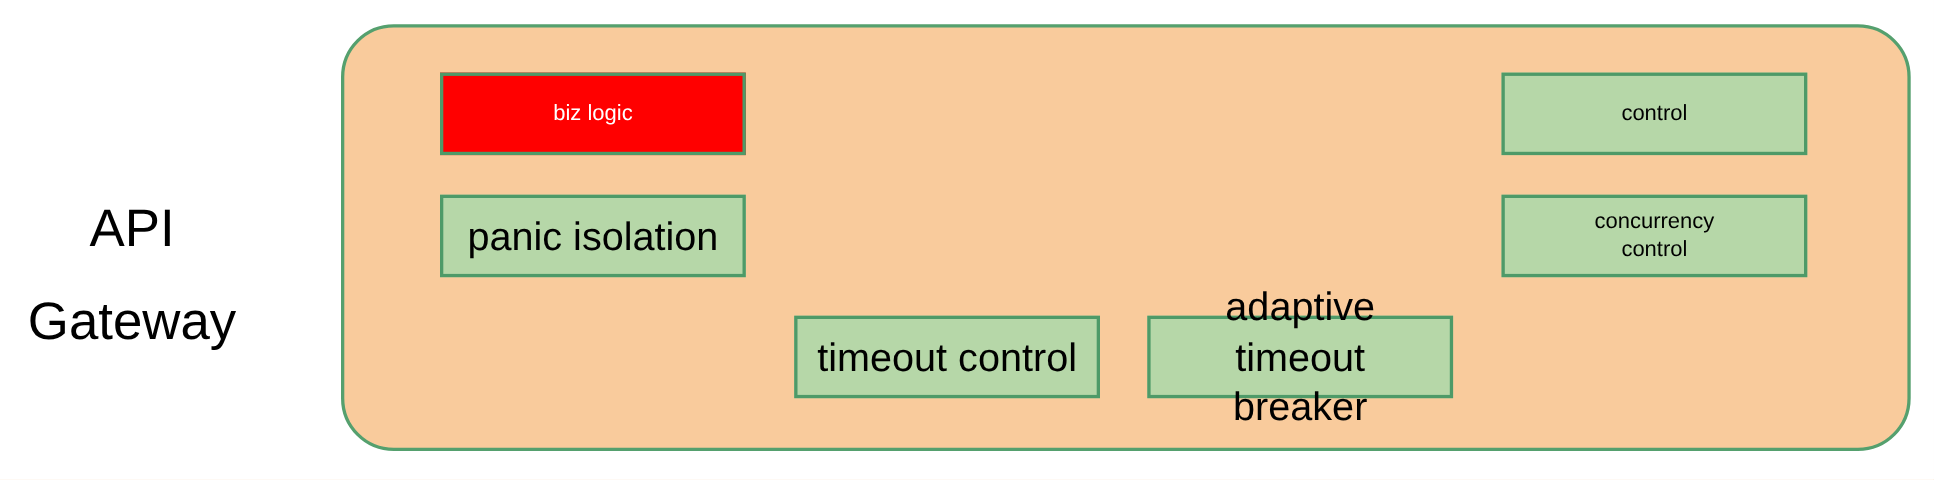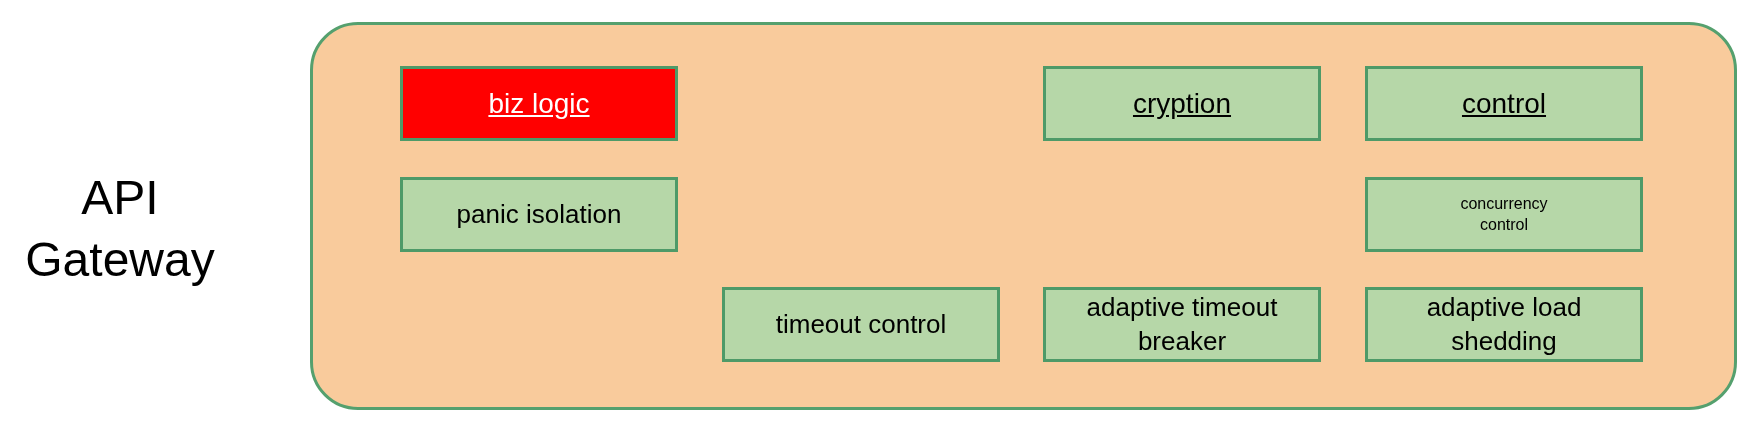--- a/index.html
+++ b/index.html
@@ -16,21 +16,21 @@
     color: var(--text, #000000);
     overflow: hidden;
   }
   .api-label {
     position: absolute;
     left: 0px;
     top: 167px;
     width: 240px;
     text-align: center;
     font-size: 48px;
-    line-height: 62px;
+    line-height: 84px;
     white-space: pre-line;
     color: var(--text, #000000);
   }
   .gateway {
     position: absolute;
     left: 310px;
     top: 22px;
     width: 1427px;
     height: 388px;
     box-sizing: border-box;
@@ -52,42 +52,39 @@
   }
   .cell[data-variant="highlight"] {
     background: var(--highlight-fill, #FF0000);
     color: var(--highlight-text, #ffffff);
   }
   .cell-label {
     white-space: pre-line;
     line-height: 1.27;
     padding: 0 4px;
   }
-  .fs28 { font-size: 28px; text-decoration: underline; }
-  .fs26 { font-size: 26px; }
-  .fs24 { font-size: 16px; }
+  .fs28 { font-size: 20px; }
+  .fs26 { font-size: 36px; }
+  .fs24 { font-size: 20px; }
 </style>
 </head>
 <body>
 
 <div class="stage">
 
   <div class="api-label">API
 Gateway</div>
 
   <div class="gateway">
 
     <div class="cell" style="left:87px; top:41px" data-variant="highlight">
       <span class="cell-label fs28">biz logic</span>
     </div>
 
 
-    <div class="cell" style="left:730px; top:41px" data-variant="normal">
-      <span class="cell-label fs28">cryption</span>
-    </div>
 
     <div class="cell" style="left:1052px; top:41px" data-variant="normal">
       <span class="cell-label fs28">control</span>
     </div>
 
     <div class="cell" style="left:87px; top:152px" data-variant="normal">
       <span class="cell-label fs26">panic isolation</span>
     </div>
 
 
@@ -100,19 +97,15 @@
 
     <div class="cell" style="left:409px; top:262px" data-variant="normal">
       <span class="cell-label fs26">timeout control</span>
     </div>
 
     <div class="cell" style="left:730px; top:262px" data-variant="normal">
       <span class="cell-label fs26">adaptive timeout
 breaker</span>
     </div>
 
-    <div class="cell" style="left:1052px; top:262px" data-variant="normal">
-      <span class="cell-label fs26">adaptive load
-shedding</span>
-    </div>
 
   </div>
 </div>
 
 </body></html>

